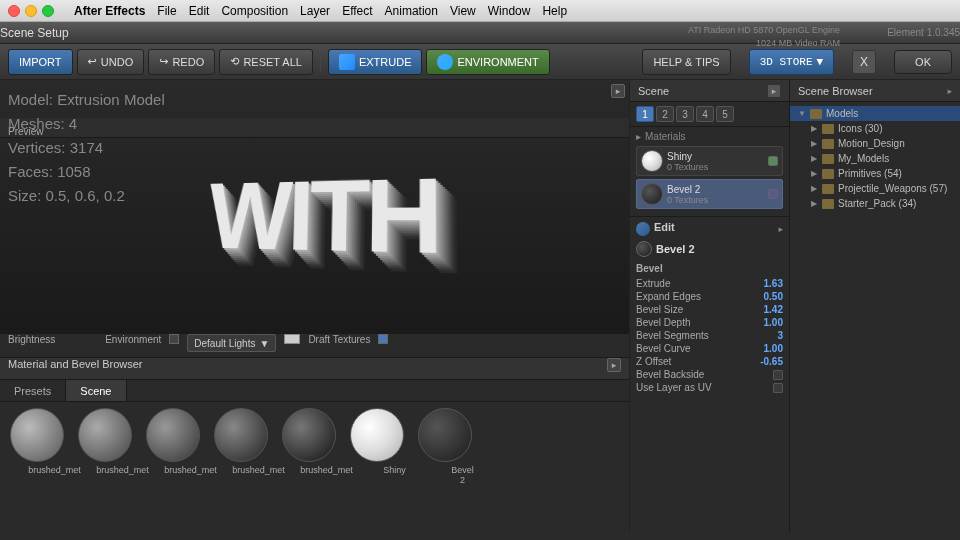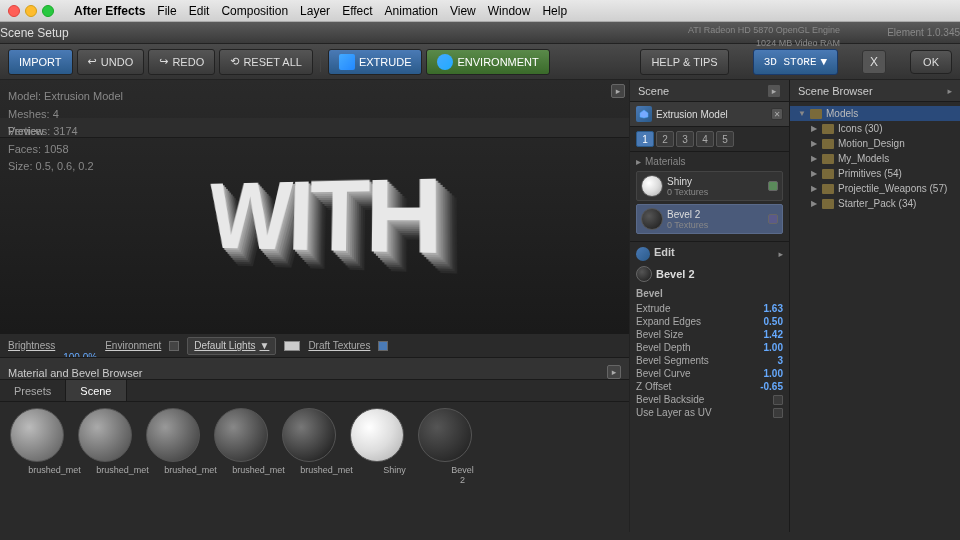--- a/index.html
+++ b/index.html
@@ -58,21 +58,21 @@
       display: flex;
       align-items: center;
       gap: 4px;
     }
     .toolbar-btn.accent { background: linear-gradient(to bottom, #4a7ab5, #2a5a8a); color: #fff; }
     .toolbar-btn.accent2 { background: linear-gradient(to bottom, #5a8a4a, #3a6a2a); color: #fff; }
     .toolbar-right {
       margin-left: auto;
       display: flex;
       align-items: center;
-      gap: 24px;
+      gap: 18px;
     }
     .help-tips-btn {
       height: 26px;
       padding: 0 10px;
       background: linear-gradient(to bottom, #555, #3a3a3a);
       border: 1px solid #222;
       border-radius: 3px;
       color: #ddd;
       font-size: 11px;
       cursor: pointer;
@@ -91,21 +91,21 @@
       gap: 4px;
       font-family: Liberation Mono, monospace;
     }
     .close-x-btn {
       width: 24px; height: 24px;
       background: #555; border: 1px solid #333; border-radius: 3px;
       color: #ddd; font-size: 12px; cursor: pointer;
       display: flex; align-items: center; justify-content: center;
     }
     .ok-btn {
-      height: 24px; padding: 0 12px;
+      height: 24px; padding: 0 20px;
       background: linear-gradient(to bottom, #555, #3a3a3a);
       border: 1px solid #222; border-radius: 4px;
       color: #ddd; font-size: 11px; cursor: pointer;
     }
 
     
     .layout {
       display: flex;
       flex-direction: column;
       height: 100%;
@@ -141,44 +141,43 @@
       font-size: 10px;
       color: #aaa;
       border-bottom: 1px solid #1a1a1a;
       margin-top: 38px;
     }
 
     .preview-info {
       position: absolute;
       top: 8px;
       left: 8px;
-      font-size: 11px;
+      font-size: 15px;
       color: #888;
       line-height: 1.6;
     }
 
     
     .preview-3d {
       position: absolute;
       top: 0; left: 0; right: 0; bottom: 0;
       display: flex;
       align-items: center;
       justify-content: center;
     }
 
     .preview-controls {
       height: 24px;
       background: #2a2a2a;
       display: flex;
-      align-items: center;
+      align-items: flex-start;
       padding: 0 8px;
       gap: 8px;
       border-top: 1px solid #1a1a1a;
       font-size: 10px;
-      text-decoration: underline;
     }
 
     .brightness-label { color: #aaa; }
     .brightness-val { color: #6af; margin-top: 24px; }
     .small-checkbox { width: 10px; height: 10px; background: #444; border: 1px solid #666; }
     .lights-dropdown {
       height: 18px; padding: 0 6px;
       background: #3a3a3a; border: 1px solid #555;
       color: #ccc; font-size: 10px; border-radius: 2px;
       display: flex; align-items: center; gap: 4px; cursor: pointer;
@@ -189,21 +188,21 @@
     .material-browser {
       height: 175px;
       background: #2a2a2a;
       border-top: 1px solid #1a1a1a;
     }
 
     .mat-browser-header {
       height: 22px;
       background: #333;
       display: flex;
-      align-items: flex-end;
+      align-items: flex-start;
       padding: 0 8px;
       font-size: 11px;
       color: #ccc;
       border-bottom: 1px solid #1a1a1a;
     }
 
     .mat-tabs {
       display: flex;
       height: 22px;
       background: #2a2a2a;
@@ -628,29 +627,20 @@
       </div>
     </div>
 
     <div class="center-panel">
 
       <div class="scene-header">
         <span>Scene</span>
         <div class="scene-close-btn">▸</div>
       </div>
 
-      <div class="scene-model-item">
-        <div class="scene-model-icon">
-          <svg width="10" height="10" viewBox="0 0 10 10">
-            <polygon points="5,1 9,4 9,8 5,9 1,8 1,4" fill="#7af" stroke="#4af" stroke-width="0.5"></polygon>
-          </svg>
-        </div>
-        <span style="font-size:10px;color:#ddd;flex:1;">Extrusion Model</span>
-        <div style="width:12px;height:12px;background:#555;border:1px solid #333;border-radius:2px;display:flex;align-items:center;justify-content:center;font-size:8px;color:#aaa;">✕</div>
-      </div>
 
       <div class="scene-num-btns">
         <div class="scene-num-btn active">1</div>
         <div class="scene-num-btn">2</div>
         <div class="scene-num-btn">3</div>
         <div class="scene-num-btn">4</div>
         <div class="scene-num-btn">5</div>
       </div>
 
       <div class="materials-section">

